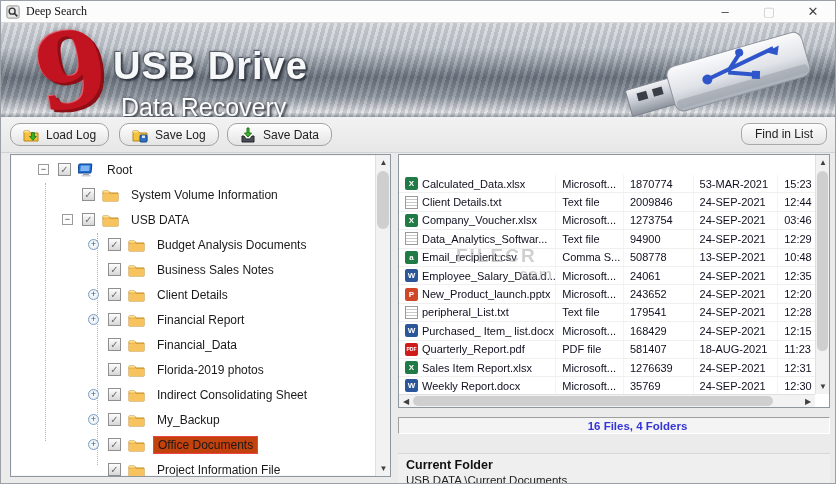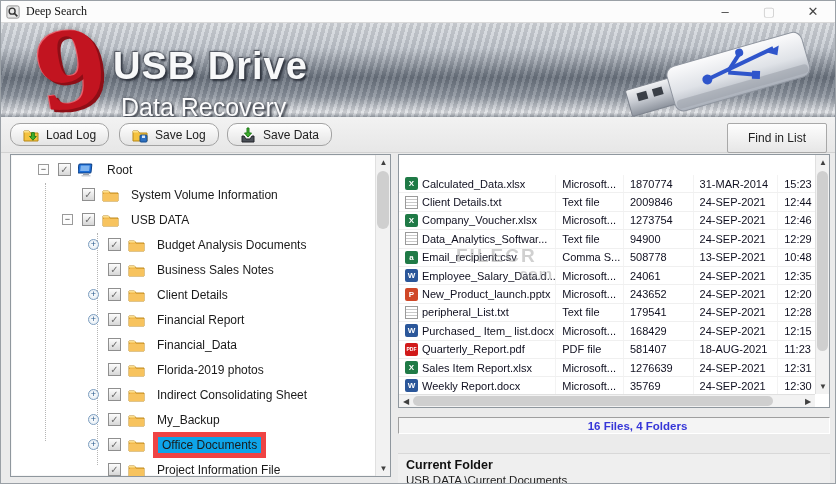--- a/index.html
+++ b/index.html
@@ -36,41 +36,41 @@
     text-shadow:0 0 3px rgba(55,60,70,.9), 2px 2px 2px rgba(35,40,50,.8); }
   #usb-art { position:absolute; right:14px; top:4px; }
 
   
   #toolbar { position:absolute; left:0; top:116px; width:100%; height:36px;
     background:linear-gradient(#f2f2f2,#e7e7e7); border-bottom:1px solid #d2d2d2; }
   .tbtn { position:absolute; top:6px; height:23px; display:flex; align-items:center; gap:7px;
     padding:0 12px; background:linear-gradient(#fefefe,#e4e4e4); border:1px solid #a3a3a3;
     border-radius:10px; font-size:12px; color:#222; }
   .tbtn svg { width:16px; height:16px; }
-  #btn-find { position:absolute; right:8px; top:6px; height:30px; padding:0 20px;
-    background:linear-gradient(#fdfdfd,#e6e6e6); border:1px solid #a8a8a8; border-radius:2px;
+  #btn-find { position:absolute; right:8px; top:6px; height:22px; padding:0 13px;
+    background:linear-gradient(#fdfdfd,#e6e6e6); border:1px solid #a8a8a8; border-radius:8px;
     display:flex; align-items:center; font-size:12px; color:#222; }
 
   
   #tree-panel { position:absolute; left:9px; top:153px; width:381px; height:323px;
     background:#fff; border:1px solid #8f979e; box-shadow:inset 0 0 0 1px #f6f6f6; overflow:hidden; }
   #tree-rows { position:absolute; left:1px; top:2px; right:16px; bottom:0; overflow:hidden; }
   .tree-row { height:25px; display:flex; align-items:center; position:relative; }
   .tree-row .indent { display:inline-block; height:1px; }
   .expander { width:11px; height:11px; margin-right:9px; flex:none; position:relative;
     display:flex; align-items:center; justify-content:center; font-size:9px; line-height:9px; color:#333; }
   .expander.minus { border:1px solid #9a9a9a; background:#fdfdfd; }
   .expander.plus  { border:1px solid #7d9ec0; border-radius:50%; background:radial-gradient(#ffffff,#dfe9f2); color:#2c5d8f; }
   .expander.none  { visibility:hidden; }
   .cbx { width:13px; height:13px; flex:none; margin-right:7px; border:1px solid #8f8f8f;
     background:linear-gradient(#fdfdfd,#d7d7d7); display:flex; align-items:center; justify-content:center;
     font-size:10px; color:#6f6f6f; }
   .tree-ico { width:17px; height:14px; flex:none; margin-right:8px; }
   .tree-label { font-size:12px; color:#1a1a1a; padding:1px 4px; white-space:nowrap; }
-  .tree-row.selected .tree-label { background:#0ea5e9; border:5px solid #ef4444; }
+  .tree-row.selected .tree-label { background:#c2410c; border:1px solid #ef4444; }
   .tree-vline { position:absolute; width:0; border-left:1px dotted #b5b5b5; }
   #tree-scroll { position:absolute; right:0; top:0; bottom:0; width:15px; background:#f2f2f2;
     border-left:1px solid #e0e0e0; }
   .sbtn { position:absolute; left:0; width:15px; height:15px; display:flex; align-items:center;
     justify-content:center; font-size:8px; color:#404040; background:#f2f2f2; }
   .sthumb { position:absolute; left:1px; width:12px; background:#cfcfcf; border-radius:6px; }
 
   
   #list-panel { position:absolute; left:397px; top:153px; width:432px; height:254px;
     background:#fff; border:1px solid #8f979e; overflow:hidden; }
@@ -380,21 +380,21 @@
 
   <div id="list-panel">
     <div id="list-body">
   <div class="frow">
     <span class="fcell c-name">
       <span class="ficon i-xlsx">X</span>
       <span class="fname">Calculated_Data.xlsx</span>
     </span>
     <span class="fcell c-type">Microsoft...</span>
     <span class="fcell c-size">1870774</span>
-    <span class="fcell c-date">31-MAR-2014</span>
+    <span class="fcell c-date">53-MAR-2021</span>
     <span class="fcell c-time">15:23</span>
   </div>
 
   <div class="frow">
     <span class="fcell c-name">
       <span class="ficon i-txt"></span>
       <span class="fname">Client Details.txt</span>
     </span>
     <span class="fcell c-type">Text file</span>
     <span class="fcell c-size">2009846</span>
@@ -403,21 +403,21 @@
   </div>
 
   <div class="frow">
     <span class="fcell c-name">
       <span class="ficon i-xlsx">X</span>
       <span class="fname">Company_Voucher.xlsx</span>
     </span>
     <span class="fcell c-type">Microsoft...</span>
     <span class="fcell c-size">1273754</span>
     <span class="fcell c-date">24-SEP-2021</span>
-    <span class="fcell c-time">12:46</span>
+    <span class="fcell c-time">03:46</span>
   </div>
 
   <div class="frow">
     <span class="fcell c-name">
       <span class="ficon i-txt"></span>
       <span class="fname">Data_Analytics_Softwar...</span>
     </span>
     <span class="fcell c-type">Text file</span>
     <span class="fcell c-size">94900</span>
     <span class="fcell c-date">24-SEP-2021</span>

